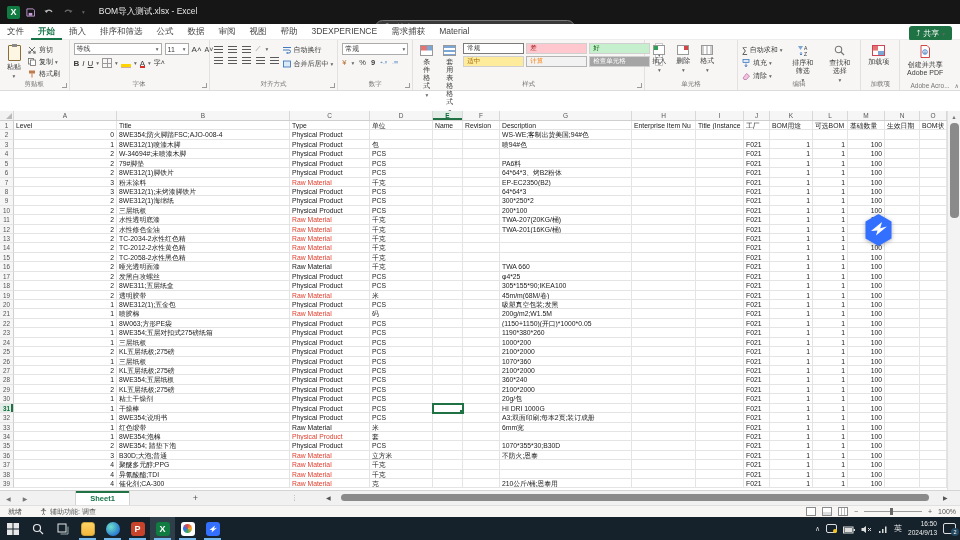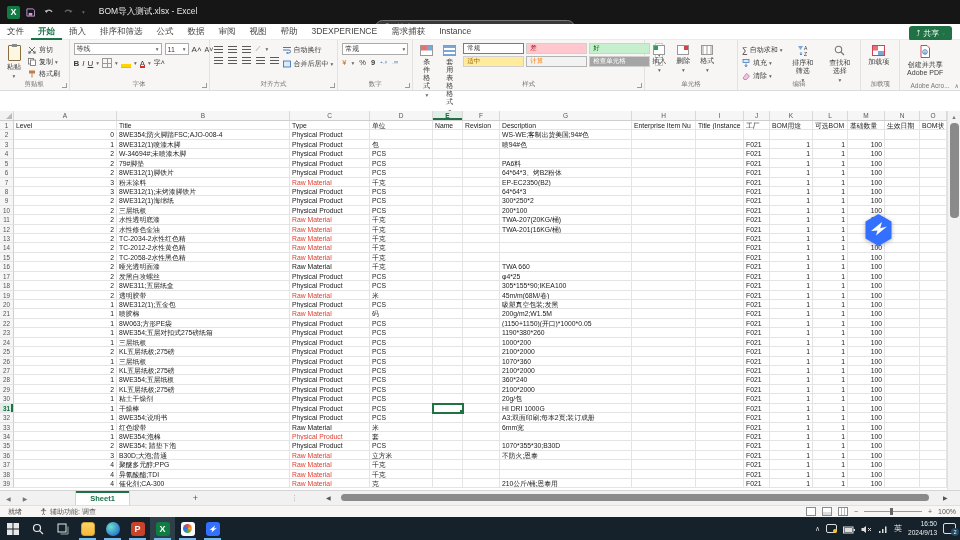--- a/index.html
+++ b/index.html
@@ -158,21 +158,21 @@
         <span class="mtab active">开始</span>
         <span class="mtab">插入</span>
         <span class="mtab">排序和筛选</span>
         <span class="mtab">公式</span>
         <span class="mtab">数据</span>
         <span class="mtab">审阅</span>
         <span class="mtab">视图</span>
         <span class="mtab">帮助</span>
         <span class="mtab">3DEXPERIENCE</span>
         <span class="mtab">需求捕获</span>
-        <span class="mtab">Instance</span>
+        <span class="mtab">Material</span>
       </div>
     <div class="share-btn">
       <span>⤴</span>
       <span>共享</span>
       <span class="dd" style="color:#d6ead f">▾</span>
     </div>
   </div>
 
   <div class="ribbon">
 

